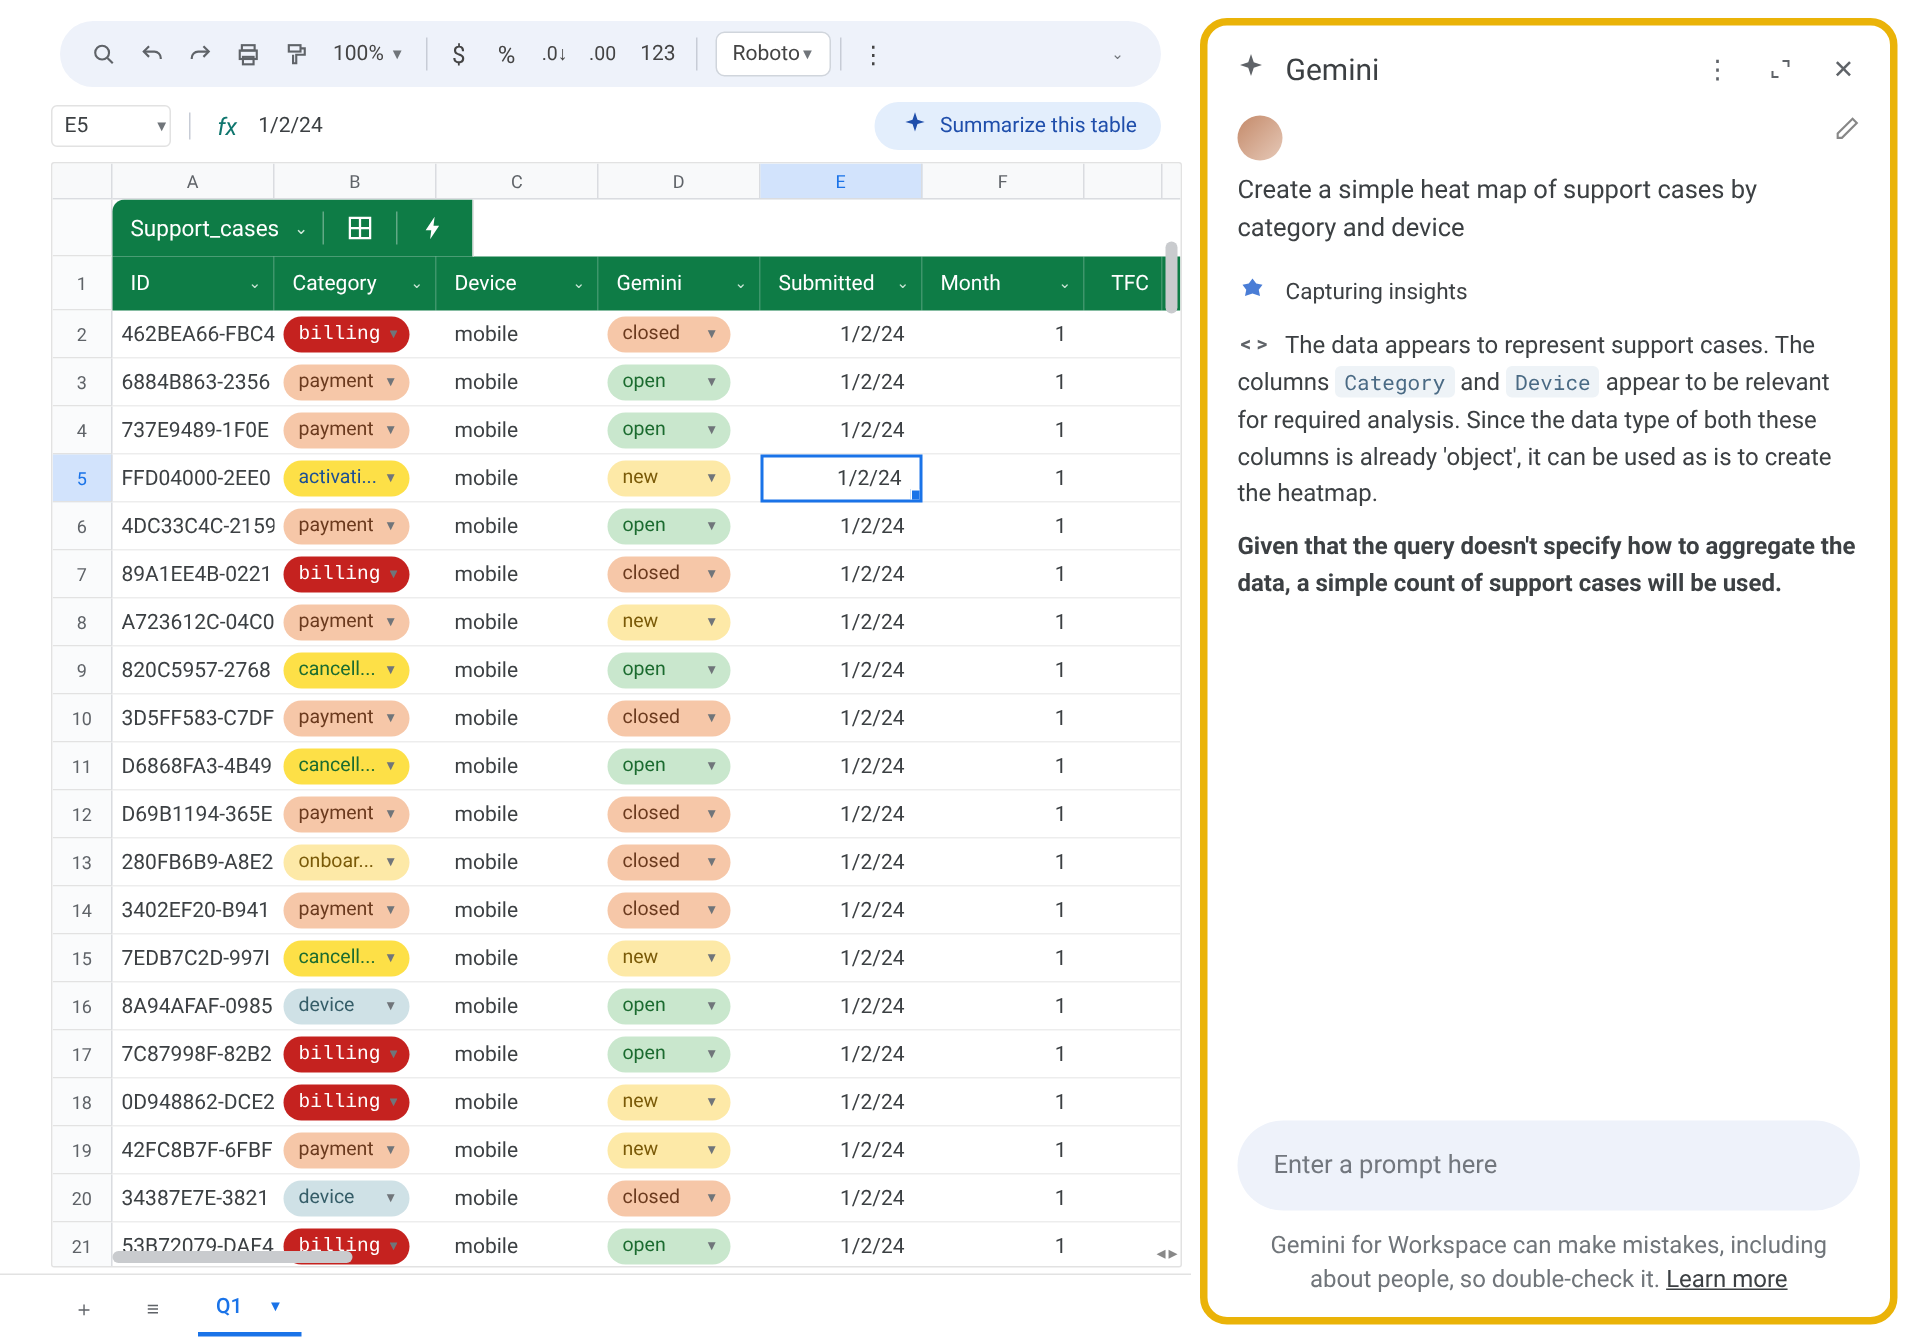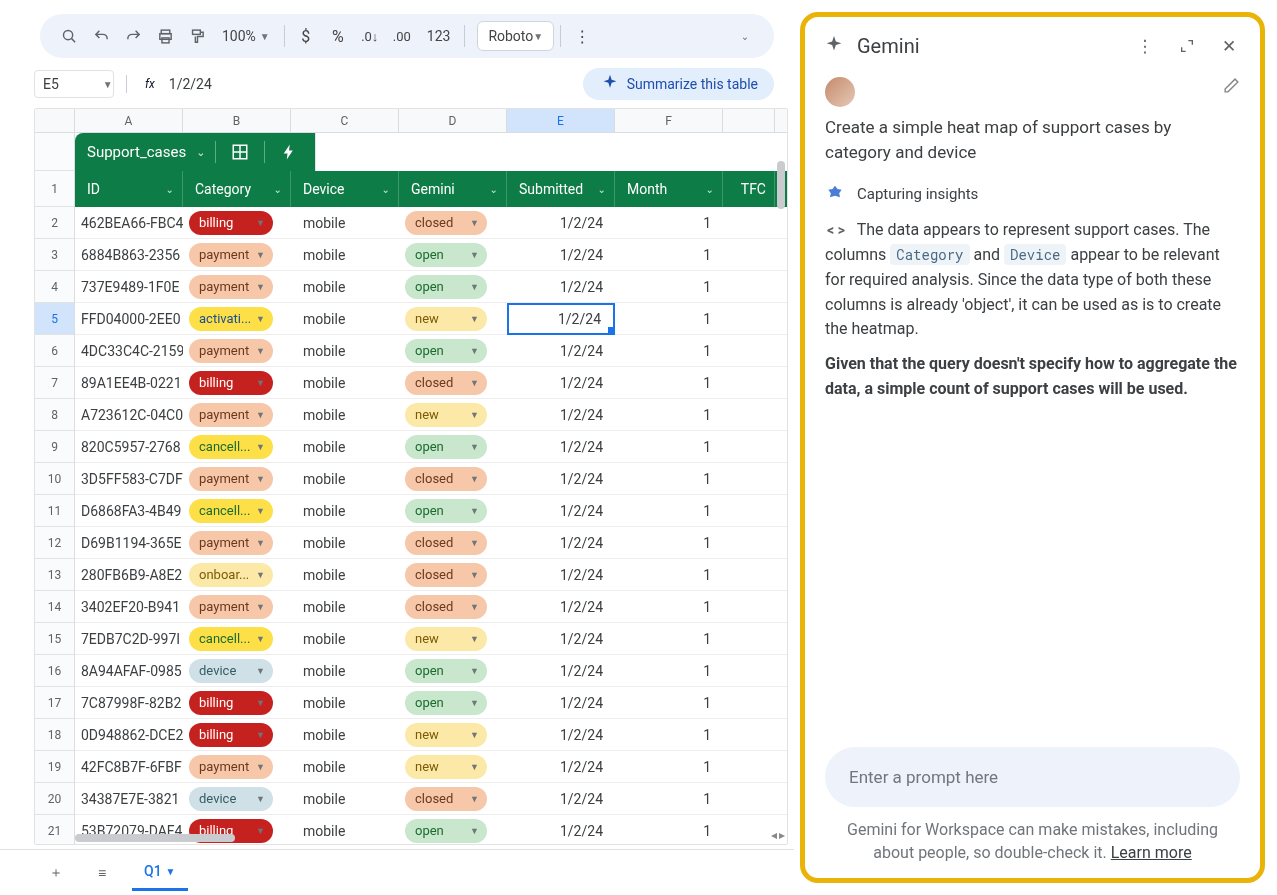--- a/index.html
+++ b/index.html
@@ -54,21 +54,21 @@
   
   .formula-row {
     display:flex; align-items:center; height:36px; margin:6px 20px 2px 34px;
     gap:8px;
   }
   .cell-ref {
     display:flex; align-items:center; justify-content:space-between;
     background:#fff; border:1px solid #e2e2e2; border-radius:4px;
     height:28px; width:80px; padding:0 8px; font-size:14px; color:#3c4043;gap:44px;
   }
-  .fx-label { color:#0f172a; font-style:italic; margin-left:6px; font-size:12px;}
+  .fx-label { color:#0f766e; font-style:italic; margin-left:6px; font-size:16px;}
   .formula-val { margin-left:6px; font-size:14px; }
   .summarize-btn {
     margin-left:auto; display:flex; align-items:center; gap:6px;
     background:#e3eefc; border-radius:18px; height:32px; padding:0 16px;
     color:#1f4eab; font-size:14px; cursor:pointer;
   }
 
   
   .sheet-wrap { flex:1; border:1px solid #e2e2e2; margin:4px 6px 0 34px; overflow:hidden; position:relative; border-radius:2px; }
   .corner { position:absolute; top:0; left:0; width:40px; height:24px; background:#f8f9fa; border-right:1px solid #dadce0; border-bottom:1px solid #dadce0;}
@@ -117,41 +117,41 @@
 
   .pill {
     display:flex; align-items:center; justify-content:space-between;
     border-radius:14px; height:24px; padding:0 8px 0 10px; width:84px;
     font-size:13px; gap:4px;
   }
   .pill .caret{font-size:9px;}
   .pill span{overflow:hidden; text-overflow:ellipsis; white-space:nowrap;}
   .pill.cat{width:84px;}
   .pill.stat{width:82px;}
-  .cat-billing{background:#c5221f;color:#fff;}
+  .cat-billing{background:#c5221f;color:#fff;font-family:Liberation Mono, monospace;}
   .cat-payment{background:#f6c7a8;color:#6b3a1e;}
   .cat-activation{background:#fde047;color:#1c4f94;}
   .cat-cancell{background:#fde047;color:#1b6b2f;}
   .cat-onboar{background:#fde9a7;color:#7a5a08;}
   .cat-device{background:#cfe1e6;color:#355d68;}
   .st-closed{background:#f6c7a8;color:#6b3a1e;}
   .st-open{background:#c9e7cd;color:#1b6b2f;}
   .st-new{background:#fde9a7;color:#7a5a08;}
 
   .selcell{border:2px solid #1a73e8; border-radius:0;}
   .selhandle{position:relative;}
   .selhandle:after{content:"";position:absolute;right:-3px;bottom:-2px;width:7px;height:7px;background:#1a73e8;border:1px solid #fff;}
 
   
   .footer-tabs {
     display:flex; align-items:center; height:46px; border-top:1px solid #e2e2e2;
     padding-left:40px; gap:14px; margin-top:4px;
   }
   .fbtn{width:32px;height:32px;display:flex;align-items:center;justify-content:center;color:#5f6368;cursor:pointer;}
-  .sheet-tab{display:flex;align-items:center;gap:4px;padding:0 12px;height:36px;color:#1a73e8;font-size:14px;border-bottom:3px solid transparent;}
+  .sheet-tab{display:flex;align-items:center;gap:17px;padding:0 12px;height:36px;color:#1a73e8;font-size:14px;border-bottom:3px solid transparent;}
   .sheet-tab.active{border-bottom:3px solid #1a73e8;font-weight:500;}
   .sheet-tab .caret{color:#1a73e8;}
 
   
   .gemini-header{display:flex;align-items:center;padding:14px 16px 10px 18px;gap:12px;}
   .spark{width:22px;height:22px;}
   .gemini-title{font-size:20px;color:#3c4043;flex:1;}
   .gh-btn{width:30px;height:30px;display:flex;align-items:center;justify-content:center;color:#5f6368;cursor:pointer;font-size:17px;}
   .gemini-body{flex:1;padding:6px 20px 0 20px;overflow:auto;}
   .avatar-row{display:flex;align-items:flex-start;gap:10px;margin-bottom:8px;}

